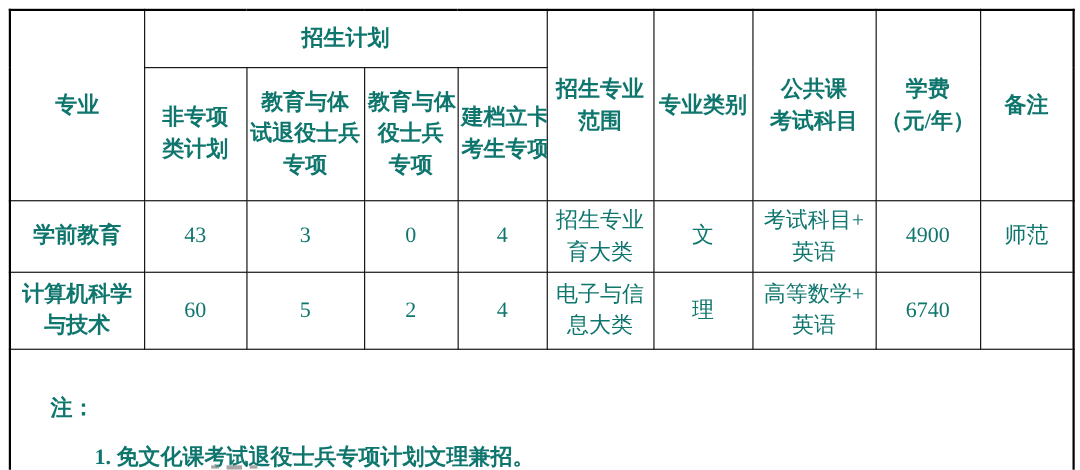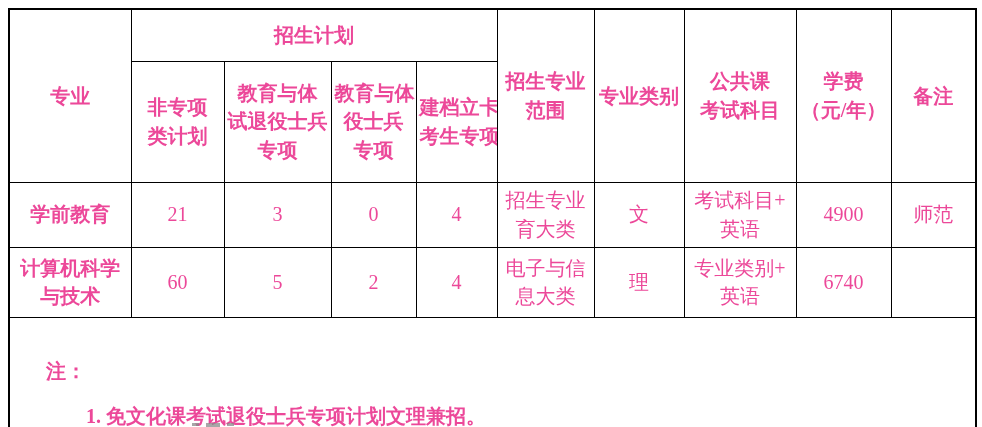--- a/index.html
+++ b/index.html
@@ -28,21 +28,21 @@
   .admissions th, .admissions td {
     border: 1px solid #000;
     text-align: center;
     vertical-align: middle;
     font-size: 20px;
     line-height: 1.42;
     padding: 2px 3px;
     white-space: pre-line;
     word-break: keep-all;
     overflow: hidden;
-    color: #ec4899;
+    color: #0f766e;
   }
   .admissions th { font-weight: bold; }
   .admissions td { font-weight: normal; }
   .admissions td.major { font-weight: bold; }
   tr.hrow-top   { height: 52px; }
   tr.hrow-sub   { height: 121px; padding-left: 29px; }
   tr.drow-1     { height: 65px; }
   tr.drow-2     { height: 70px; }
   tr.notes-row  { height: 100px; }
   td.notes-cell {
@@ -111,21 +111,21 @@
 试退役士兵
 专项</th>
     <th>教育与体
 役士兵
 专项</th>
     <th>建档立卡
 考生专项</th>
   </tr>
   <tr class="drow-1">
     <td class="major">学前教育</td>
-    <td>21</td>
+    <td>43</td>
     <td>3</td>
     <td>0</td>
     <td>4</td>
     <td>招生专业
 育大类</td>
     <td>文</td>
     <td>考试科目+
 英语</td>
     <td>4900</td>
     <td>师范</td>
@@ -133,21 +133,21 @@
   <tr class="drow-2">
     <td class="major">计算机科学
 与技术</td>
     <td>60</td>
     <td>5</td>
     <td>2</td>
     <td>4</td>
     <td>电子与信
 息大类</td>
     <td>理</td>
-    <td>专业类别+
+    <td>高等数学+
 英语</td>
     <td>6740</td>
     <td></td>
   </tr>
   <tr class="notes-row">
     <td colspan="10" class="notes-cell">
       <div class="notes-wrap">
         <span class="notes-label">注：</span>
         <div class="notes-items">
           <div class="note-line">1. 免文化课考试退役士兵专项计划文理兼招。</div>

